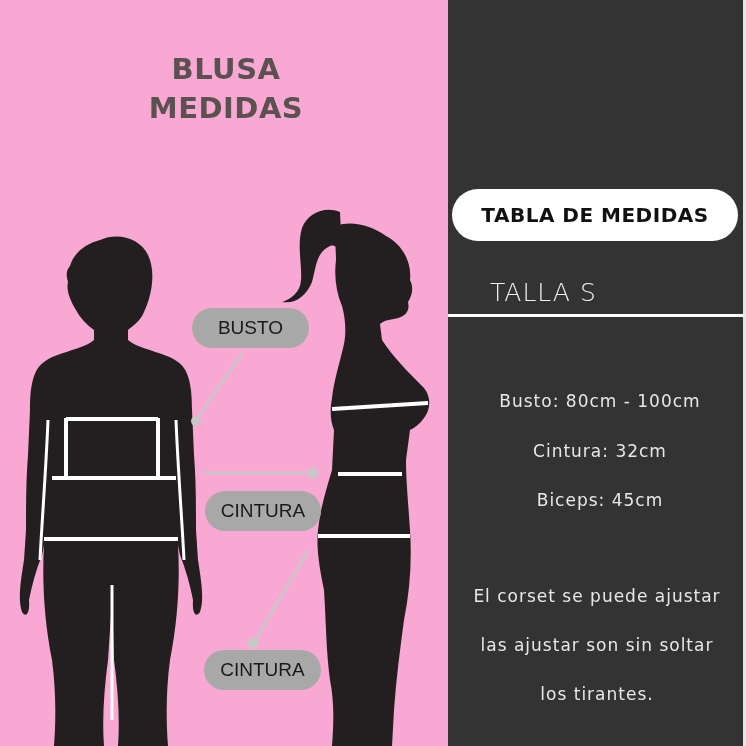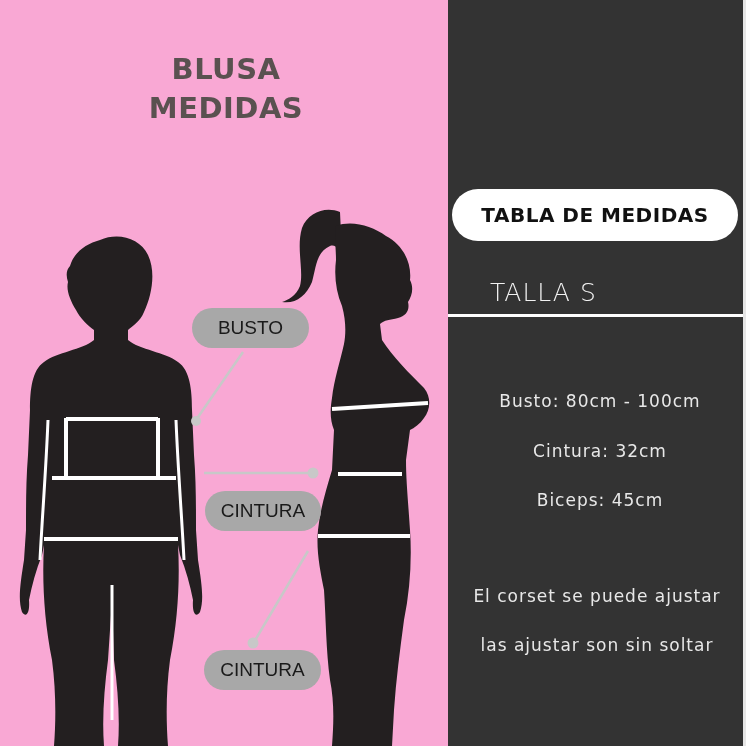--- a/index.html
+++ b/index.html
@@ -88,13 +88,14 @@
 
 <div class="measures">
   <div>Busto: 80cm - 100cm</div>
   <div>Cintura: 32cm</div>
   <div>Biceps: 45cm</div>
 </div>
 
 <div class="note">
   <div>El corset se puede ajustar</div>
   <div>las ajustar son sin soltar</div>
+  <div>los tirantes.</div>
 </div>
 
 </body></html>

